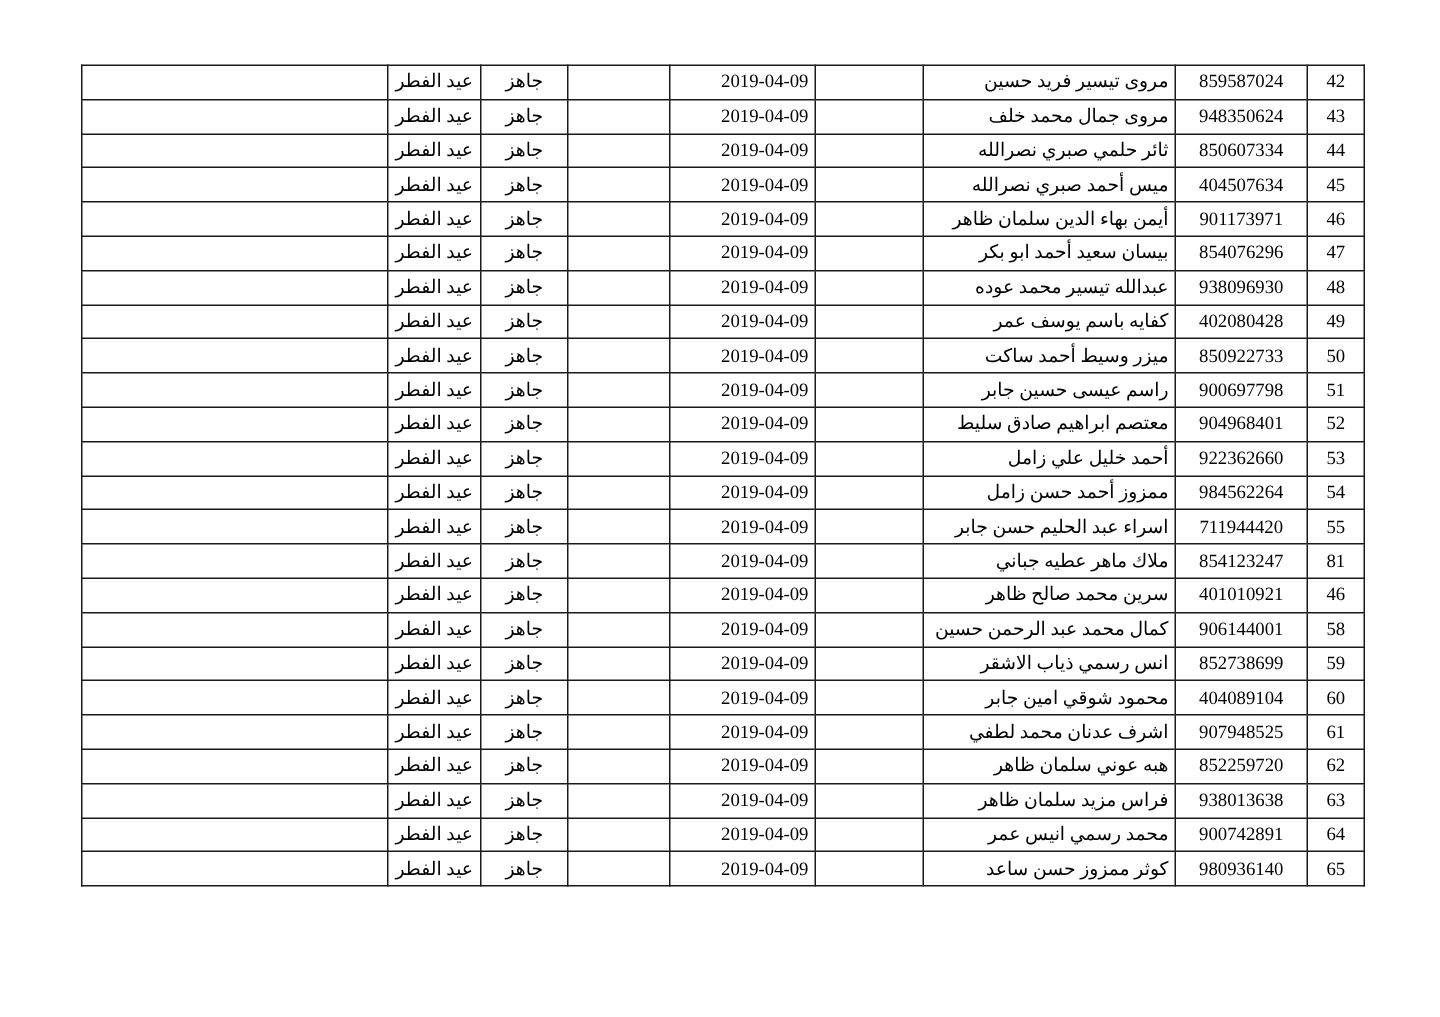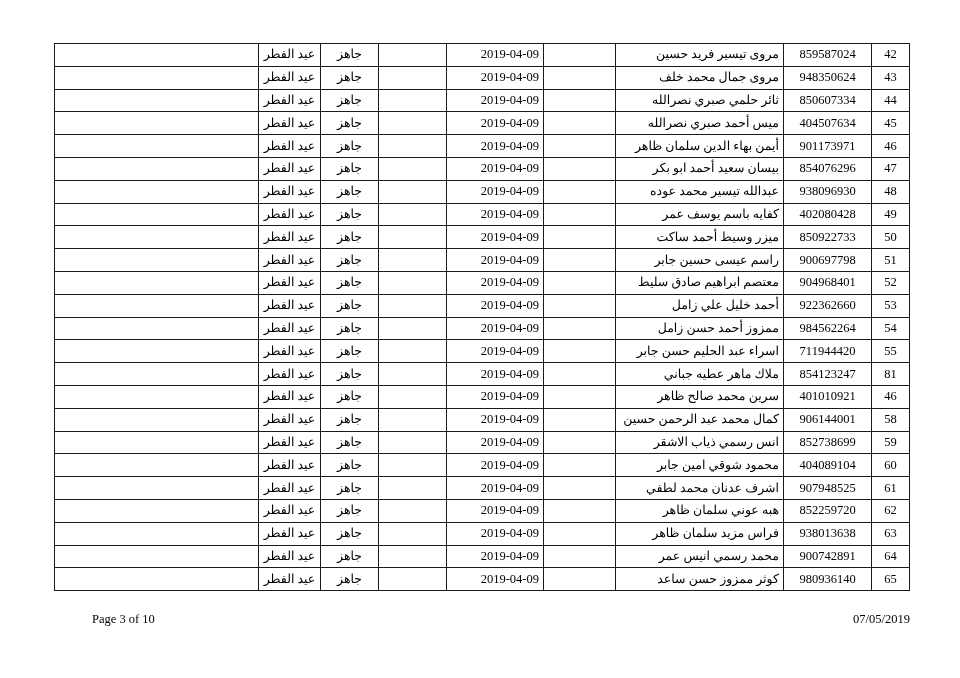--- a/index.html
+++ b/index.html
@@ -365,18 +365,14 @@
             <td class="date">2019-04-09</td>
             <td class="gap"></td>
             <td class="status">جاهز</td>
             <td class="type">عيد الفطر</td>
             <td class="gap"></td>
           </tr>
         </tbody>
     </table>
   </div>
 
-  <div class="footer">
-    <span class="page-num">Page 3 of 10</span>
-    <span class="doc-date">07/05/2019</span>
-  </div>
 
 </div>
 
 </body></html>

